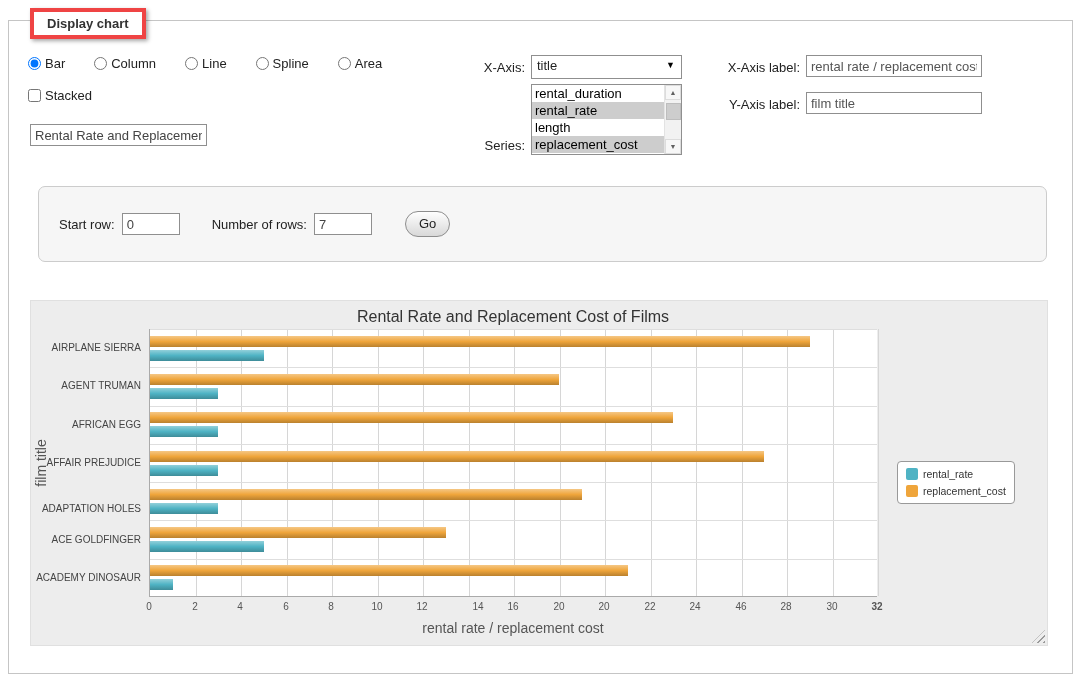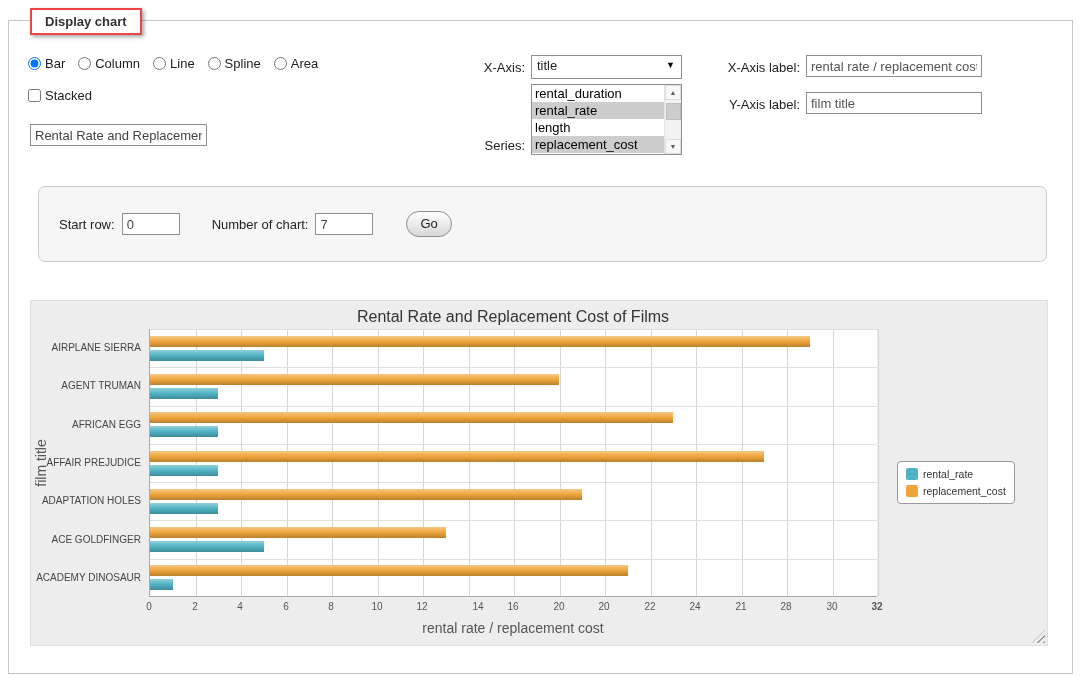--- a/index.html
+++ b/index.html
@@ -12,29 +12,29 @@
     overflow:hidden;
   }
 
   
   .panel {
     position:absolute; left:8px; top:20px; width:1065px; height:654px;
     border:1px solid #c5c5c5; background:#fff;
   }
   .legend-box {
     position:absolute; left:30px; top:8px; z-index:6;
-    background:#fff; border:2px solid #ef4444;
+    background:#fff; border:4px solid #ef4444;
     padding:4px 13px; font-weight:bold; font-size:13px; color:#333;
     box-shadow:2px 2px 4px rgba(0,0,0,.35);
   }
 
   
   .chart-type-group {
     position:absolute; left:28px; top:56px; z-index:2;
-    display:flex; gap:13px; align-items:center;
+    display:flex; gap:29px; align-items:center;
   }
   .chart-type-group label, .stacked-wrap label {
     display:inline-flex; align-items:center; gap:4px; color:#222;
   }
   input[type=radio], input[type=checkbox] { margin:0; width:13px; height:13px; }
   .stacked-wrap { position:absolute; left:28px; top:88px; z-index:2; }
 
   .text-input {
     border:1px solid #8f8f8f; background:#fff; color:#444;
     font-family:inherit; font-size:13px; padding:2px 4px; height:22px;
@@ -201,21 +201,21 @@
 <div class="ctl-label xfield-label">X-Axis label:</div>
 <input class="text-input xfield-input" value="rental rate / replacement cost" style="">
 
 <div class="ctl-label yfield-label">Y-Axis label:</div>
 <input class="text-input yfield-input" value="film title" style="">
 
 <div class="rows-panel">
   <span>Start row:</span>
   <input class="text-input num-input" value="0" style="">
   <span class="gap"></span>
-  <span>Number of chart:</span>
+  <span>Number of rows:</span>
   <input class="text-input num-input" value="7" style="">
   <button class="go-btn">Go</button>
 </div>
 
 <div class="chart-box">
   <div class="chart-title">Rental Rate and Replacement Cost of Films</div>
   <div class="plot" id="plot">
       <div class="vgrid" style="left: 46px;"></div>
       <div class="vgrid" style="left: 91px;"></div>
       <div class="vgrid" style="left: 137px;"></div>
@@ -262,21 +262,21 @@
       <div class="tick-label" style="left: 240px;">6</div>
       <div class="tick-label" style="left: 285px;">8</div>
       <div class="tick-label" style="left: 331px;">10</div>
       <div class="tick-label" style="left: 376px;">12</div>
       <div class="tick-label" style="left: 432px;">14</div>
       <div class="tick-label" style="left: 467px;">16</div>
       <div class="tick-label" style="left: 513px;">20</div>
       <div class="tick-label" style="left: 558px;">20</div>
       <div class="tick-label" style="left: 604px;">22</div>
       <div class="tick-label" style="left: 649px;">24</div>
-      <div class="tick-label" style="left: 695px;">21</div>
+      <div class="tick-label" style="left: 695px;">46</div>
       <div class="tick-label" style="left: 740px;">28</div>
       <div class="tick-label" style="left: 786px;">30</div>
       <div class="tick-label" style="left: 831px; font-weight: bold;">32</div>
     </div>
   <div class="x-axis-title">rental rate / replacement cost</div>
   <div class="y-axis-title">film title</div>
   <div class="chart-legend" id="chart-legend">
       <div class="legend-item">
         <span class="legend-swatch" style="background: rgb(79, 179, 196);"></span>
         <span>rental_rate</span>
@@ -284,16 +284,16 @@
       <div class="legend-item">
         <span class="legend-swatch" style="background: rgb(239, 165, 59);"></span>
         <span>replacement_cost</span>
       </div>
     </div>
   <div class="resize-handle"></div>
 <div class="cat-label" style="top: 41px;">AIRPLANE SIERRA</div>
     <div class="cat-label" style="top: 79px;">AGENT TRUMAN</div>
     <div class="cat-label" style="top: 118px; text-align: right;">AFRICAN EGG</div>
     <div class="cat-label" style="top: 156px;">AFFAIR PREJUDICE</div>
-    <div class="cat-label" style="top: 194px; text-align: right;">ADAPTATION HOLES</div>
+    <div class="cat-label" style="top: 202px; text-align: right;">ADAPTATION HOLES</div>
     <div class="cat-label" style="top: 233px;">ACE GOLDFINGER</div>
     <div class="cat-label" style="top: 271px;">ACADEMY DINOSAUR</div>
   </div>
 
 </body></html>

